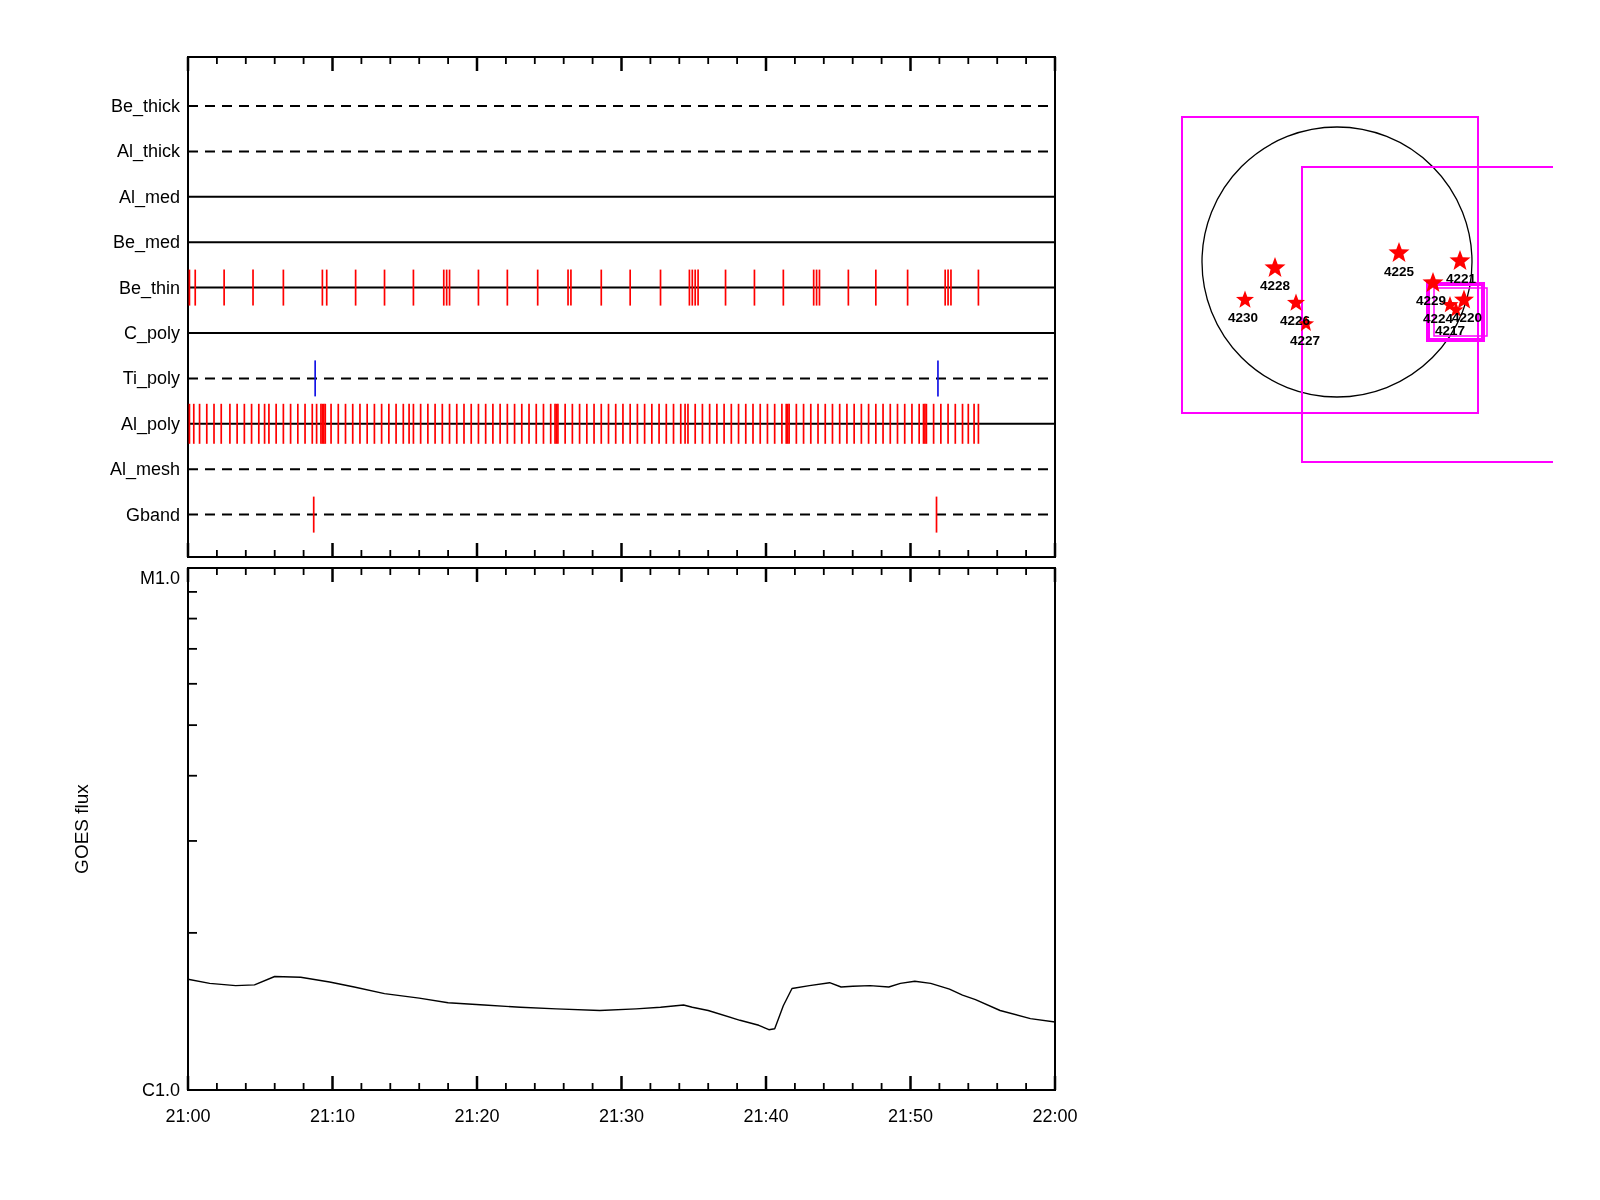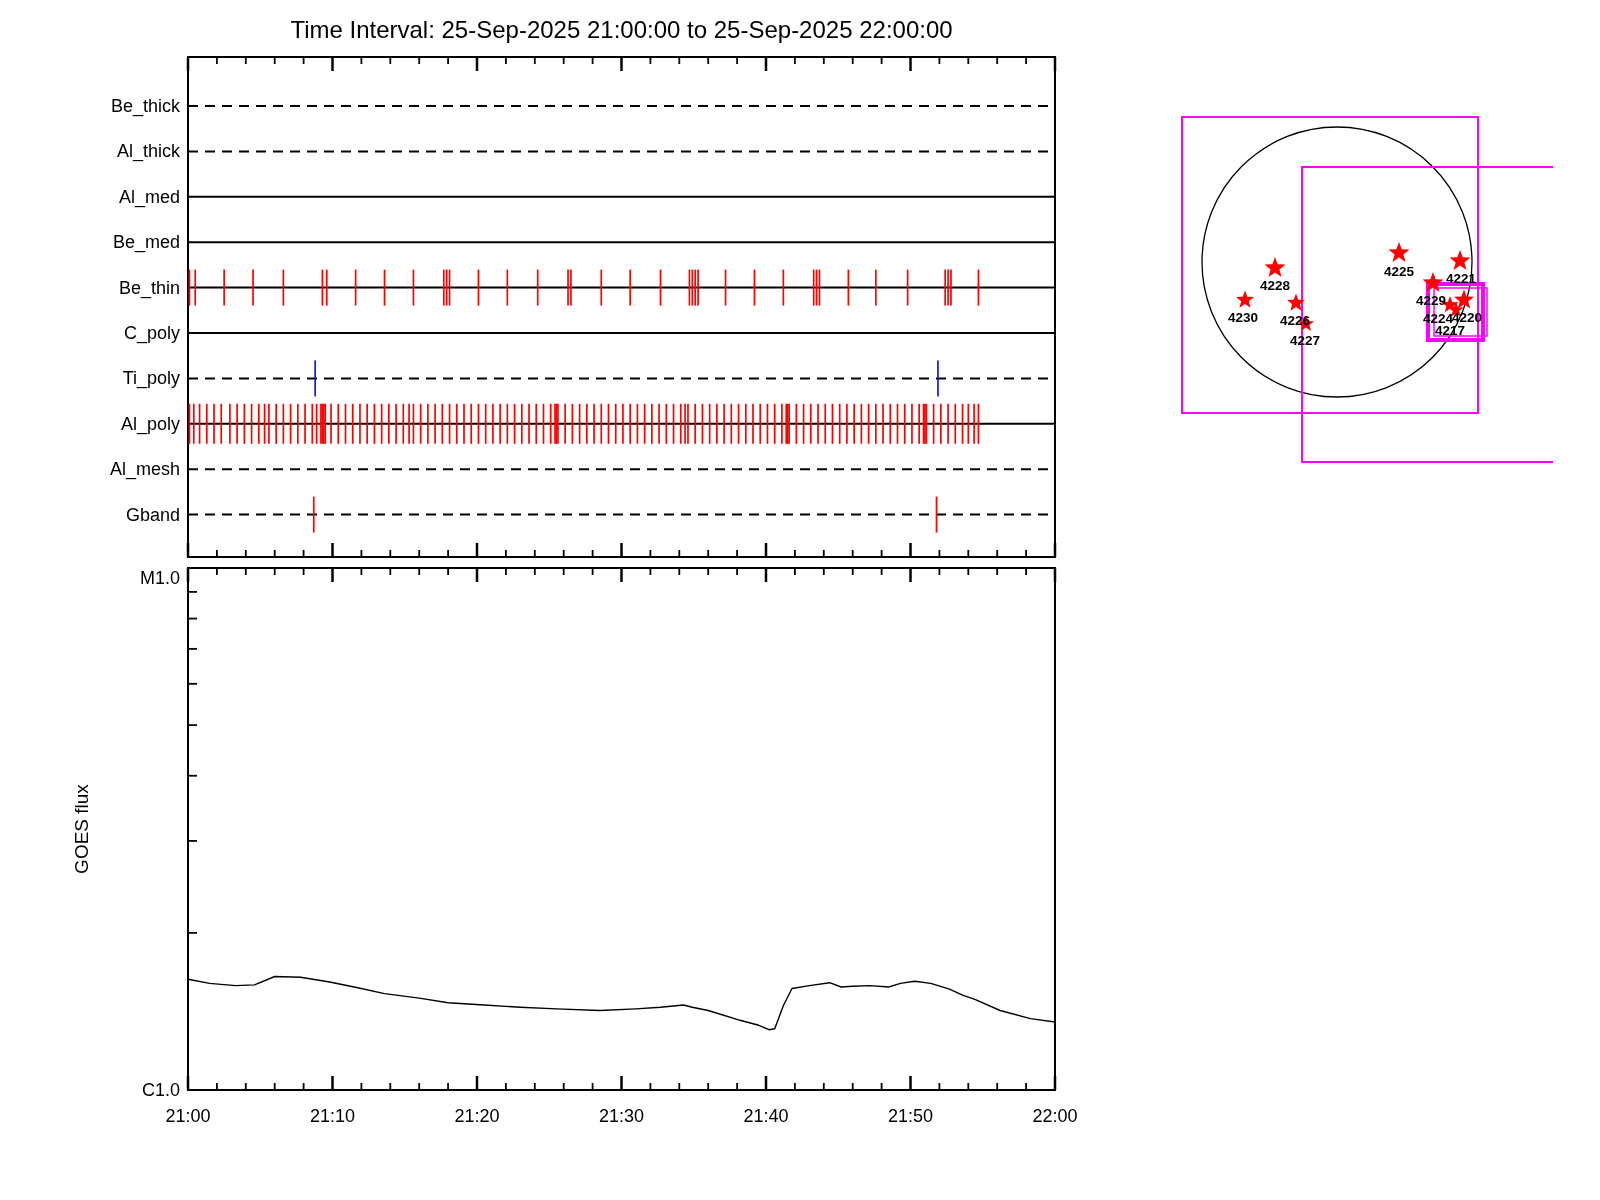--- a/index.html
+++ b/index.html
@@ -11,21 +11,20 @@
     position:absolute;left:188px;top:16px;width:867px;text-align:center;
     font-size:24px;font-weight:400;letter-spacing:0px;white-space:nowrap;
   }
   svg{position:absolute;left:0;top:0;}
   svg text{font-family:"Liberation Sans","DejaVu Sans",sans-serif;}
 </style>
 </head>
 <body>
 <div id="root">
 
-<div class="title">Time Interval: 25-Sep-2025 21:00:00 to 25-Sep-2025 22:00:00</div>
 
 <svg id="plot" width="1600" height="1200" viewBox="0 0 1600 1200">
       <rect x="188" y="57" width="867" height="500" fill="none" stroke="#000" stroke-width="2"></rect>
       <line x1="188" y1="106" x2="1055" y2="106" stroke="#000" stroke-width="2" stroke-dasharray="10 7"></line>
       <text x="180" y="112" fill="#000" font-size="18" text-anchor="end">Be_thick</text>
       <line x1="188" y1="151.4" x2="1055" y2="151.4" stroke="#000" stroke-width="2" stroke-dasharray="10 7"></line>
       <text x="180" y="157.4" fill="#000" font-size="18" text-anchor="end">Al_thick</text>
       <line x1="188" y1="196.8" x2="1055" y2="196.8" stroke="#000" stroke-width="2"></line>
       <text x="180" y="202.8" fill="#000" font-size="18" text-anchor="end">Al_med</text>
       <line x1="188" y1="242.2" x2="1055" y2="242.2" stroke="#000" stroke-width="2"></line>

